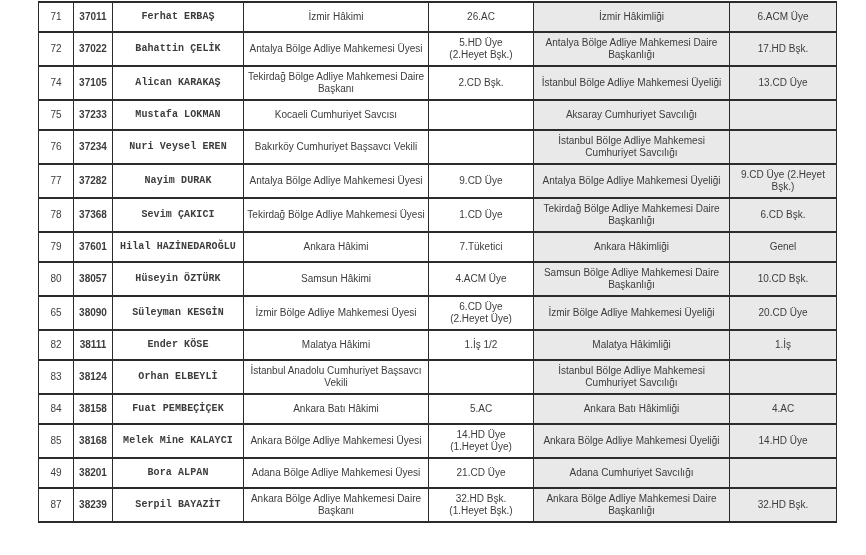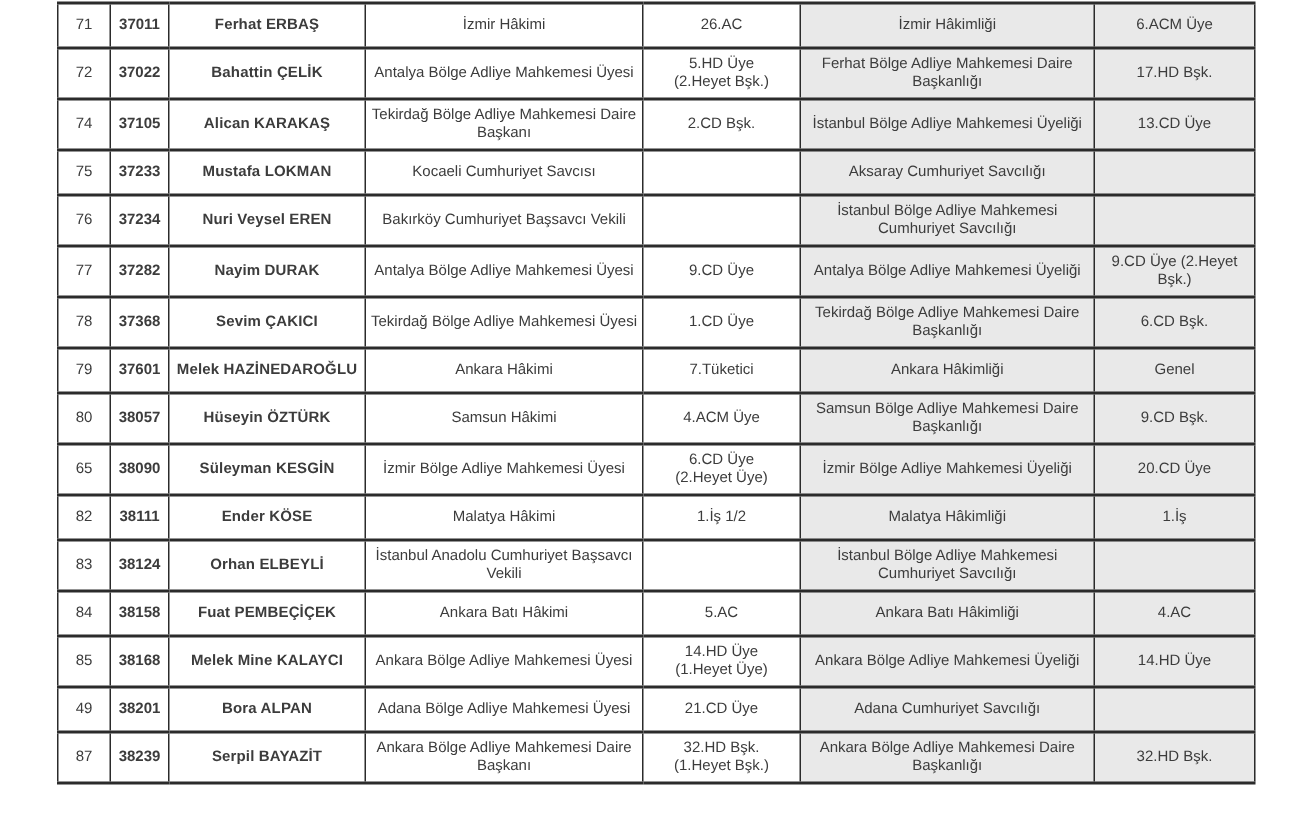--- a/index.html
+++ b/index.html
@@ -20,21 +20,21 @@
     border:1.5px solid var(--border);
     border-top-width:2px;border-bottom-width:2px;
     text-align:center;vertical-align:middle;
     font-size:10px;line-height:1.2;color:var(--text);
     padding:4px 3px;
   }
   table.assign tr{height:30px;}
   td.c-no{width:35px;font-size:11px;color:#2e2e2e;}
   td.c-reg{width:39px;font-weight:bold;font-size:11px;color:var(--name);}
   td.c-name{width:131px;font-weight:bold;font-size:11.5px;color:var(--name);
-    text-align:left;padding-left:4px;letter-spacing:.1px;}
+    text-align:left;padding-left:4px;letter-spacing:.1px;font-family:Liberation Mono, monospace;}
   td.c-duty{width:185px;}
   td.c-code{width:105px;white-space:pre-line;}
   td.c-newduty{width:196px;background:var(--shade);margin-left:28px;}
   td.c-newcode{width:107px;background:var(--shade);white-space:pre-line;}
 </style>
 </head>
 <body>
 
 <div class="page">
   <table class="assign">
@@ -48,21 +48,21 @@
     <td class="c-newduty">İzmir Hâkimliği</td>
     <td class="c-newcode">6.ACM Üye</td>
   </tr>
         <tr>
     <td class="c-no">72</td>
     <td class="c-reg">37022</td>
     <td class="c-name">Bahattin ÇELİK</td>
     <td class="c-duty">Antalya Bölge Adliye Mahkemesi Üyesi</td>
     <td class="c-code">5.HD Üye
 (2.Heyet Bşk.)</td>
-    <td class="c-newduty">Ferhat Bölge Adliye Mahkemesi Daire Başkanlığı</td>
+    <td class="c-newduty">Antalya Bölge Adliye Mahkemesi Daire Başkanlığı</td>
     <td class="c-newcode">17.HD Bşk.</td>
   </tr>
         <tr>
     <td class="c-no">74</td>
     <td class="c-reg">37105</td>
     <td class="c-name">Alican KARAKAŞ</td>
     <td class="c-duty">Tekirdağ Bölge Adliye Mahkemesi Daire Başkanı</td>
     <td class="c-code">2.CD Bşk.</td>
     <td class="c-newduty">İstanbul Bölge Adliye Mahkemesi Üyeliği</td>
     <td class="c-newcode">13.CD Üye</td>
@@ -100,34 +100,34 @@
     <td class="c-reg">37368</td>
     <td class="c-name">Sevim ÇAKICI</td>
     <td class="c-duty">Tekirdağ Bölge Adliye Mahkemesi Üyesi</td>
     <td class="c-code">1.CD Üye</td>
     <td class="c-newduty">Tekirdağ Bölge Adliye Mahkemesi Daire Başkanlığı</td>
     <td class="c-newcode">6.CD Bşk.</td>
   </tr>
         <tr>
     <td class="c-no">79</td>
     <td class="c-reg">37601</td>
-    <td class="c-name">Melek HAZİNEDAROĞLU</td>
+    <td class="c-name">Hilal HAZİNEDAROĞLU</td>
     <td class="c-duty">Ankara Hâkimi</td>
     <td class="c-code">7.Tüketici</td>
     <td class="c-newduty">Ankara Hâkimliği</td>
     <td class="c-newcode">Genel</td>
   </tr>
         <tr>
     <td class="c-no">80</td>
     <td class="c-reg">38057</td>
     <td class="c-name">Hüseyin ÖZTÜRK</td>
     <td class="c-duty">Samsun Hâkimi</td>
     <td class="c-code">4.ACM Üye</td>
     <td class="c-newduty">Samsun Bölge Adliye Mahkemesi Daire Başkanlığı</td>
-    <td class="c-newcode">9.CD Bşk.</td>
+    <td class="c-newcode">10.CD Bşk.</td>
   </tr>
         <tr>
     <td class="c-no">65</td>
     <td class="c-reg">38090</td>
     <td class="c-name">Süleyman KESGİN</td>
     <td class="c-duty">İzmir Bölge Adliye Mahkemesi Üyesi</td>
     <td class="c-code">6.CD Üye
 (2.Heyet Üye)</td>
     <td class="c-newduty">İzmir Bölge Adliye Mahkemesi Üyeliği</td>
     <td class="c-newcode">20.CD Üye</td>

